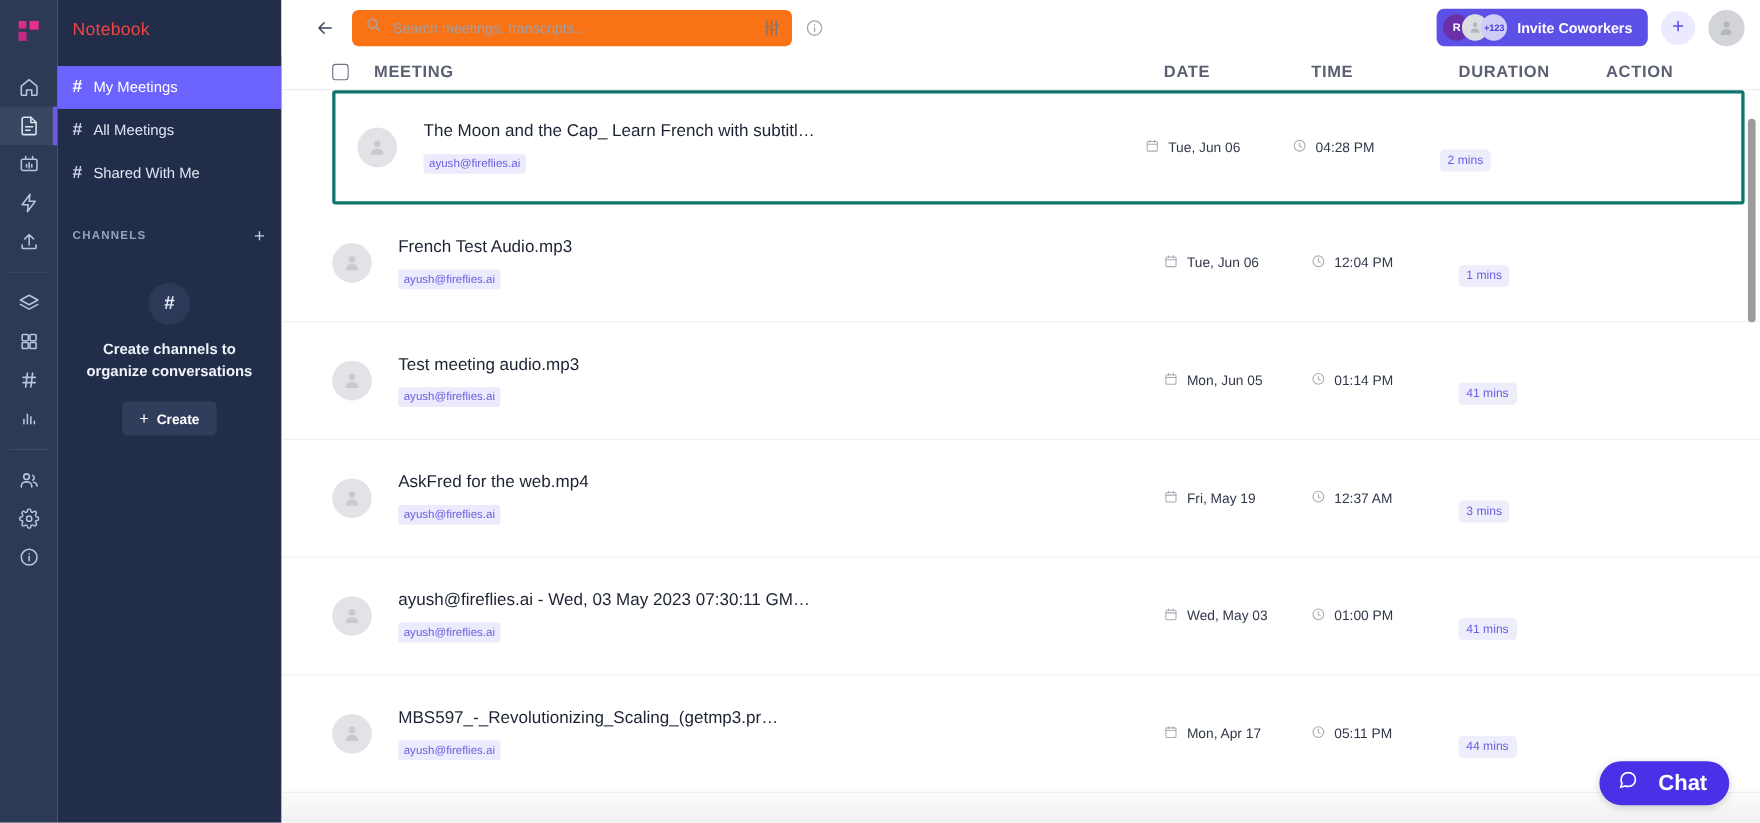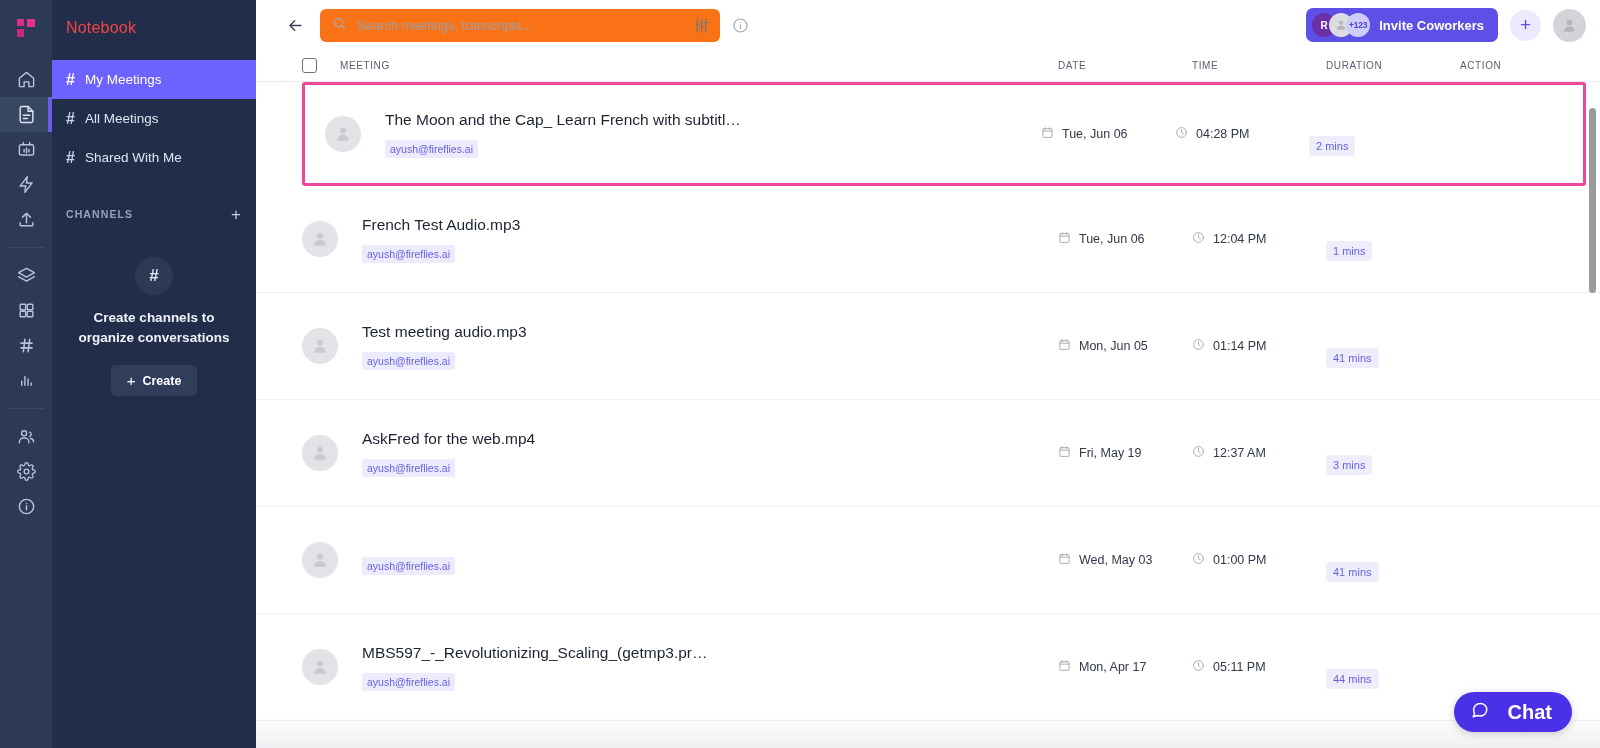--- a/index.html
+++ b/index.html
@@ -146,21 +146,21 @@
     width: 33px; height: 33px; border-radius: 50%; background: #d3d4d9;
     display: flex; align-items: center; justify-content: center; cursor: pointer;
     flex: 0 0 auto;
   }
 
   
   .table-wrap { flex: 1; overflow: hidden; position: relative; }
   .thead {
     height: 32px; display: flex; align-items: center;
     padding: 0 0 0 46px;
-    font-size: 10px; font-weight: 400; letter-spacing: .6px; color: #5a6072;
+    font-size: 15px; font-weight: 700; letter-spacing: .6px; color: #5a6072;
     border-bottom: 1px solid #ececef;
   }
   .th-check { width: 38px; flex: 0 0 38px; display: flex; align-items: center; }
   .checkbox {
     width: 15px; height: 15px; border: 1.6px solid #6b7183; border-radius: 3px;
     background: #fff; cursor: pointer;
   }
   .th-meeting { flex: 1; min-width: 0; }
   .th-date { width: 134px; flex: 0 0 134px; }
   .th-time { width: 134px; flex: 0 0 134px; }
@@ -168,21 +168,21 @@
   .th-act  { width: 140px; flex: 0 0 140px; }
 
   .rows { }
   .row {
     height: 107px; display: flex; align-items: center;
     padding: 0 0 0 46px;
     border-bottom: 1px solid #f0f0f2;
     cursor: pointer; position: relative;
   }
   .row.highlight {
-    border: 3px solid #ec4899; border-radius: 3px;
+    border: 3px solid #0f766e; border-radius: 3px;
     margin: 0 14px 0 46px; padding-left: 20px;
     height: 104px;
   }
   .row-av-col { width: 38px; flex: 0 0 38px; }
   .row-avatar {
     width: 36px; height: 36px; border-radius: 50%; background: #e2e3e6;
     display: flex; align-items: center; justify-content: center;
   }
   .row-meeting { flex: 1; min-width: 0; padding-right: 24px; padding-left: 22px; }
   .row-title {
@@ -565,21 +565,21 @@
           </div>
           <div class="row">
             <div class="row-av-col">
               <div class="row-avatar">
                 <svg width="20" height="20" viewBox="0 0 24 24" fill="#c9cacf">
                   <circle cx="12" cy="8" r="3.6"></circle>
                   <path d="M5 20a7 7 0 0 1 14 0z"></path>
                 </svg>
               </div>
             </div>
-            <div class="row-meeting"><span class="row-tag">ayush@fireflies.ai</span></div>
+            <div class="row-meeting"><div class="row-title">ayush@fireflies.ai - Wed, 03 May 2023 07:30:11 GM…</div><span class="row-tag">ayush@fireflies.ai</span></div>
             <div class="cell c-date">
               <span><svg width="13" height="13" viewBox="0 0 24 24" fill="none" stroke="currentColor" stroke-width="1.8" stroke-linecap="round">
                   <rect x="3.5" y="5" width="17" height="16" rx="2"></rect>
                   <path d="M3.5 9.5h17M8 3v3M16 3v3"></path>
                 </svg></span>
               <span>Wed, May 03</span>
             </div>
             <div class="cell c-time">
               <span><svg width="13" height="13" viewBox="0 0 24 24" fill="none" stroke="currentColor" stroke-width="1.8" stroke-linecap="round">
                   <circle cx="12" cy="12" r="9"></circle>

